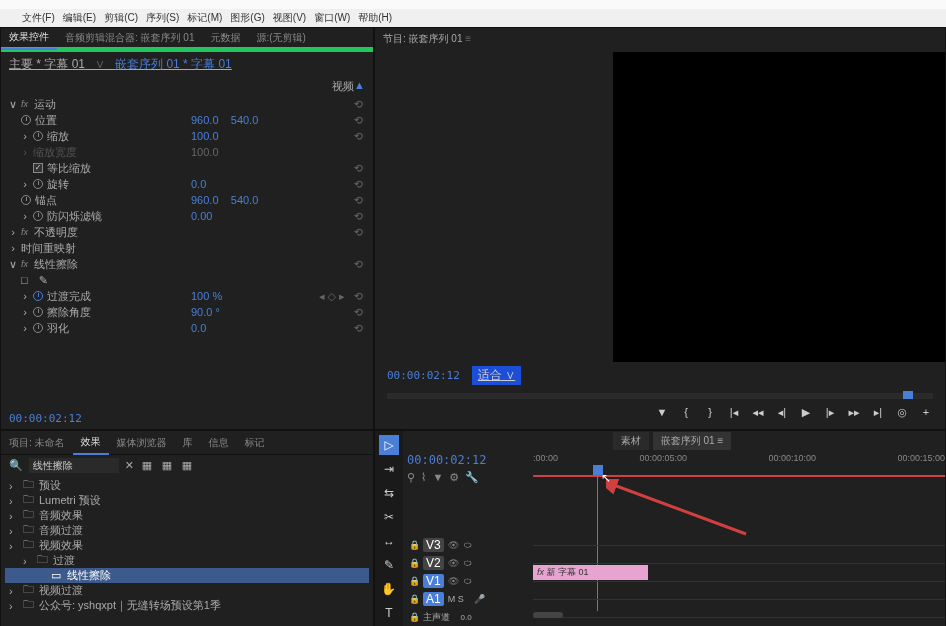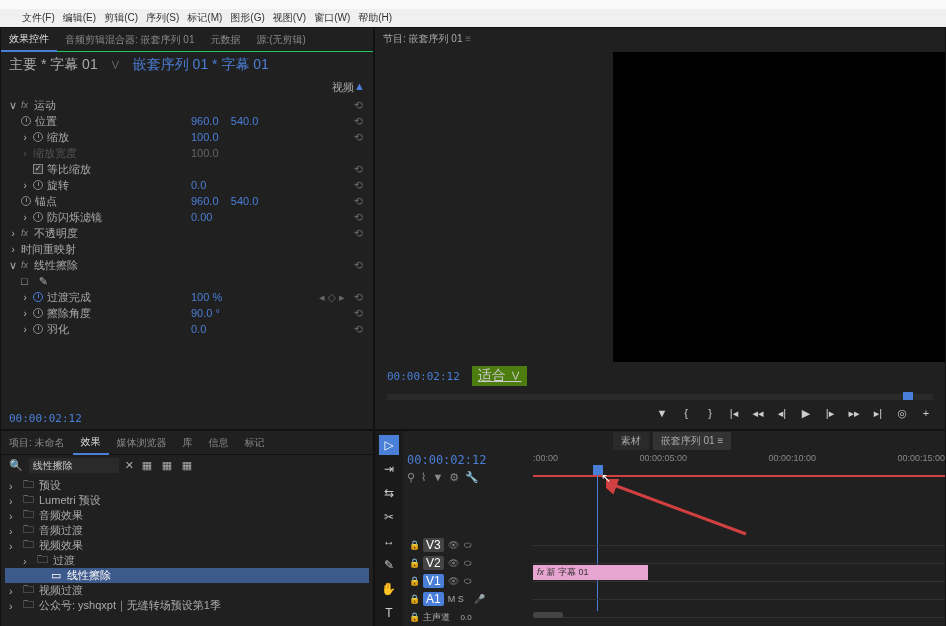--- a/index.html
+++ b/index.html
@@ -4,24 +4,24 @@
 <style>
 * { margin: 0; padding: 0; box-sizing: border-box; font-family: "Microsoft YaHei", sans-serif; }
 body { background: #202020; color: #aaa; font-size: 11px; width: 946px; height: 626px; overflow: hidden; position: relative; }
 .title-bar { height: 9px; background: #fafafa; }
 .menu-bar { height: 18px; background: #f0f0f0; color: #333; padding-left: 20px; display: flex; align-items: center; gap: 4px; font-size: 10px; }
 .menu-bar span { padding: 0 2px; }
 .workspace { display: grid; grid-template-columns: 374px 1fr; grid-template-rows: 403px 1fr; height: 598px; }
 .panel { background: #202020; border: 1px solid #111; position: relative; }
 
 
-.tabs { display: flex; height: 24px; align-items: center; border-bottom: 1px solid #22c55e; }
+.tabs { display: flex; height: 24px; align-items: center; border-bottom: 5px solid #22c55e; }
 .tab { padding: 4px 8px; color: #888; cursor: pointer; font-size: 10px; }
 .tab.active { color: #ddd; border-bottom: 2px solid #4a7fd8; }
-.breadcrumb { padding: 4px 8px; font-size: 14px; }
+.breadcrumb { padding: 4px 8px; font-size: 12px; text-decoration: underline; }
 .breadcrumb .link { color: #4a7fd8; }
 .ec-body { padding: 0 8px; position: relative; }
 .ec-header { display: flex; justify-content: flex-end; padding: 2px 0; }
 .ec-row { display: flex; align-items: center; height: 16px; }
 .ec-label { flex: 0 0 170px; display: flex; align-items: center; gap: 4px; }
 .ec-value { color: #4a7fd8; flex: 1; }
 .ec-value.dim { color: #666; }
 .ec-kf { display: flex; gap: 4px; color: #666; position: absolute; right: 10px; }
 .tri { display: inline-block; width: 8px; text-align: center; }
 .stopwatch { display: inline-block; width: 10px; height: 10px; border: 1px solid #888; border-radius: 50%; position: relative; }
@@ -32,21 +32,21 @@
 .indent { padding-left: 12px; }
 .indent2 { padding-left: 24px; }
 .checkbox { display: inline-block; width: 10px; height: 10px; border: 1px solid #888; background: #333; font-size: 8px; text-align: center; line-height: 8px; color: #ccc; }
 
 
 .monitor-tabs { height: 24px; padding: 4px 8px; font-size: 10px; }
 .monitor-view { background: #000; position: absolute; left: 238px; top: 24px; right: 0; bottom: 67px; }
 .monitor-controls { position: absolute; bottom: 0; left: 0; right: 0; height: 67px; padding: 4px 12px; }
 .timecode-row { display: flex; align-items: center; gap: 12px; font-size: 11px; }
 .tc-blue { color: #4a7fd8; font-family: monospace; }
-.fit-select { background: #4d7c0f; padding: 1px 6px; font-size: 14px; color: #ccc; text-decoration: underline; }
+.fit-select { background: #1d4ed8; padding: 1px 6px; font-size: 12px; color: #ccc; text-decoration: underline; }
 .scrubber { margin-top: 8px; height: 6px; background: #2a2a2a; position: relative; }
 .scrubber-mark { position: absolute; top: -2px; right: 20px; width: 10px; height: 8px; background: #4a7fd8; }
 .transport { display: flex; gap: 10px; justify-content: flex-end; margin-top: 6px; align-items: center; }
 .transport-btn { width: 14px; height: 14px; color: #ccc; display: flex; align-items: center; justify-content: center; cursor: pointer; }
 
 
 .project-tabs { display: flex; height: 24px; align-items: center; border-bottom: 1px solid #111; font-size: 10px; }
 .search-row { display: flex; align-items: center; padding: 3px 8px; gap: 6px; }
 .search-input { background: #2a2a2a; border: none; color: #ccc; padding: 2px 4px; flex: 1; font-size: 10px; max-width: 90px; }
 .folder-list { padding: 2px 4px; }

